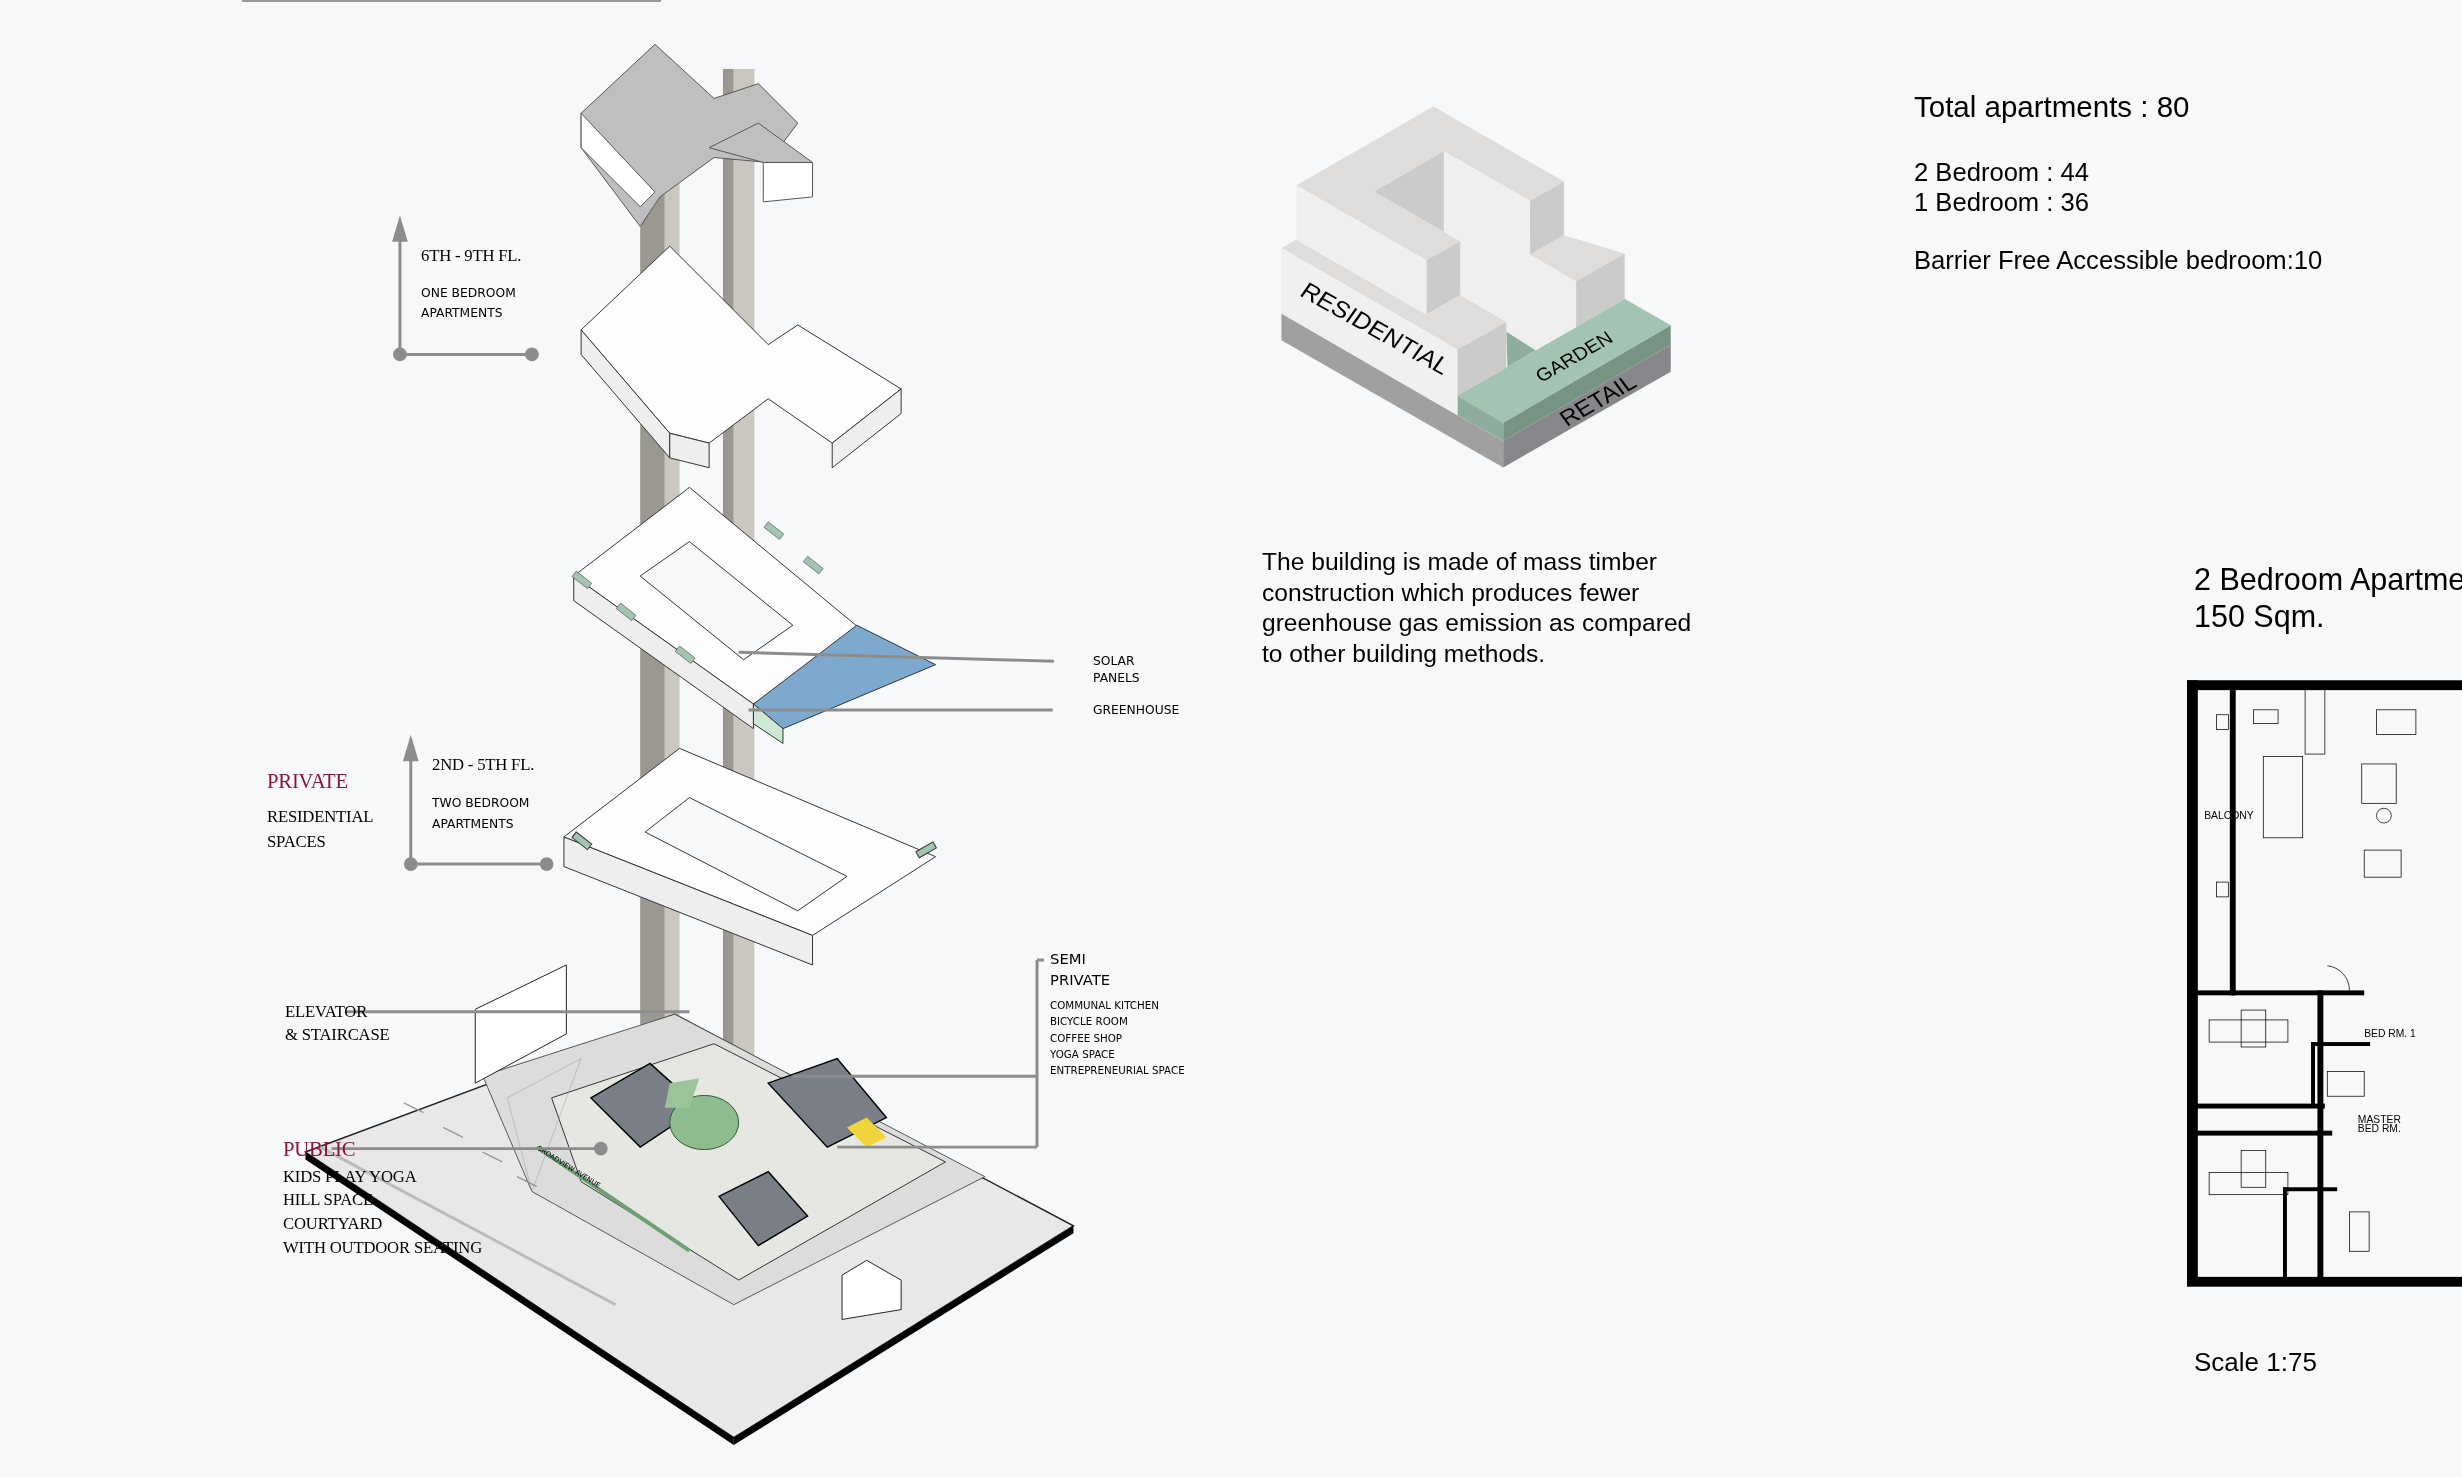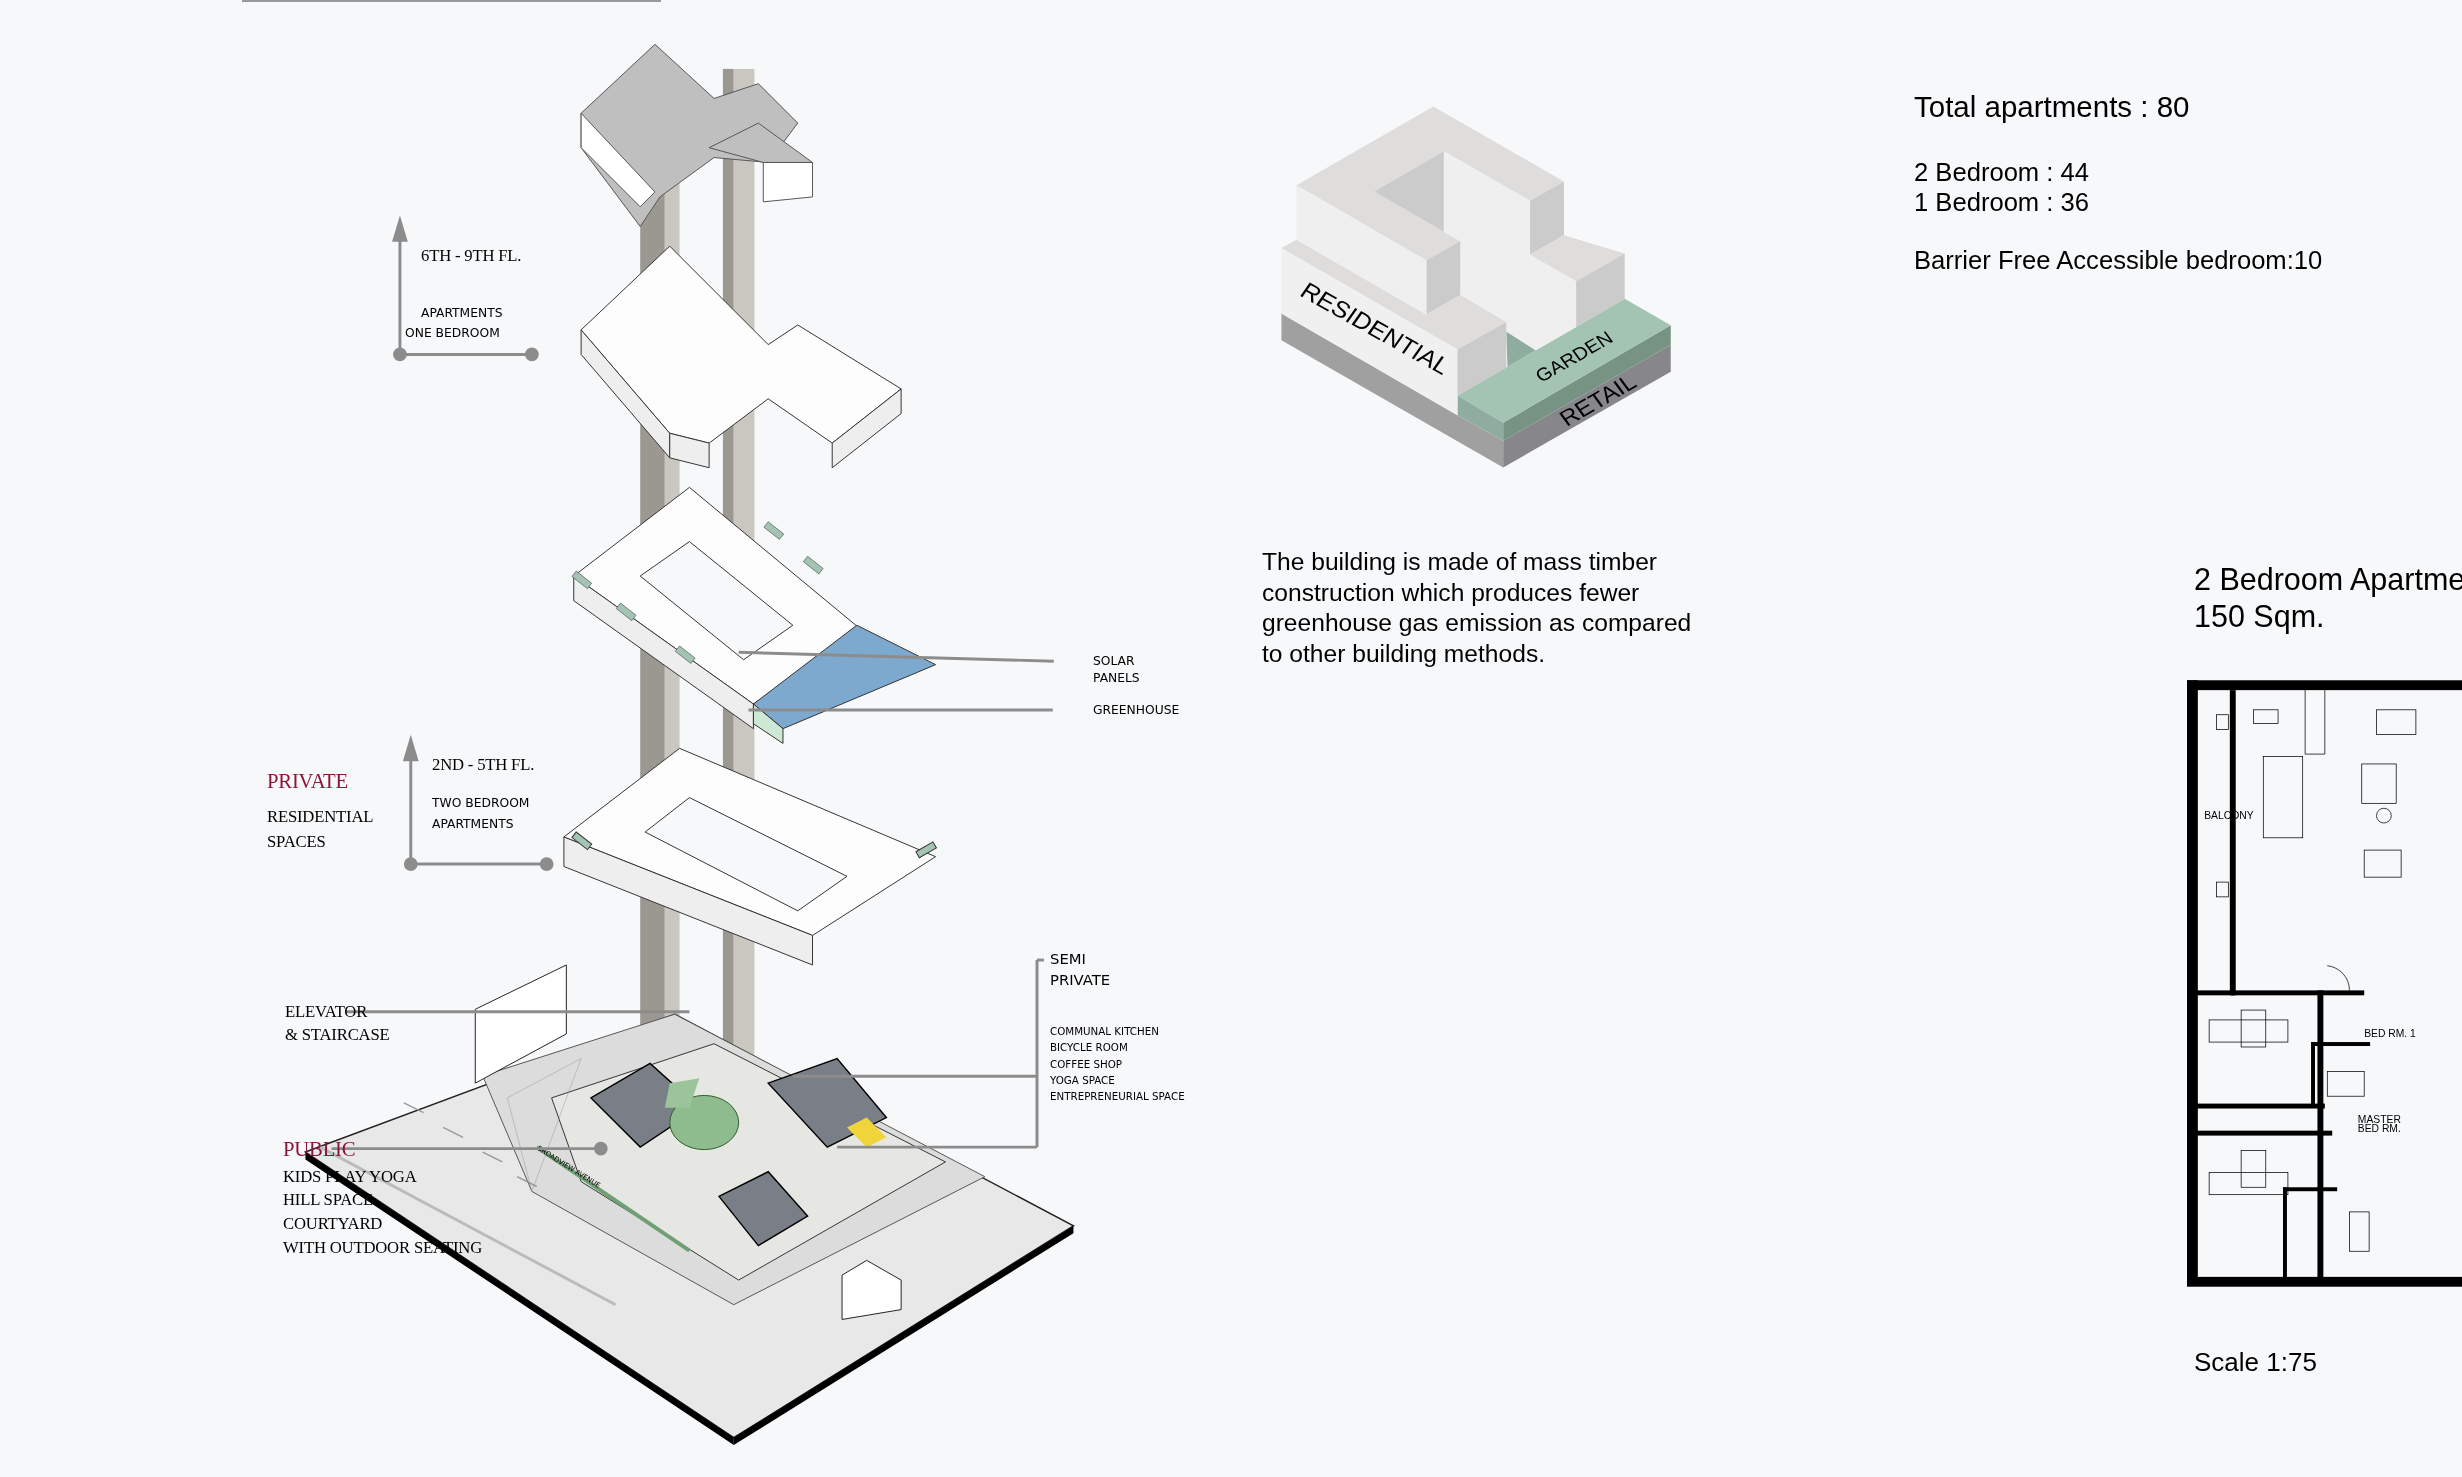--- a/index.html
+++ b/index.html
@@ -119,21 +119,21 @@
     <line x1="1500" y1="1325" x2="2140" y2="1343"></line>
     <line x1="1520" y1="1442" x2="2138" y2="1442"></line>
     <line x1="2106" y1="1950" x2="2106" y2="2330"></line>
     <line x1="2106" y1="1950" x2="2120" y2="1950"></line>
     <line x1="1700" y1="2330" x2="2106" y2="2330"></line>
     <line x1="1610" y1="2186" x2="2106" y2="2186"></line>
   </g>
 </svg>
 
 <div class="abs lbl" style="left:421px;top:244px;">6TH - 9TH FL.</div>
-<div class="abs lbl-sm" style="left:405px;top:285px;margin-top:40px;">ONE BEDROOM</div>
+<div class="abs lbl-sm" style="left:421px;top:285px;">ONE BEDROOM</div>
 <div class="abs lbl-sm" style="left:421px;top:305px;">APARTMENTS</div>
 
 <div class="abs lbl" style="left:432px;top:753px;text-align:right;">2ND - 5TH FL.</div>
 <div class="abs lbl-sm" style="left:432px;top:795px;">TWO BEDROOM</div>
 <div class="abs lbl-sm" style="left:432px;top:816px;">APARTMENTS</div>
 
 <div class="abs lbl accent" style="left:267px;top:770px;">PRIVATE</div>
 <div class="abs lbl" style="left:267px;top:805px;">RESIDENTIAL</div>
 <div class="abs lbl" style="left:267px;top:830px;">SPACES</div>
 
@@ -145,21 +145,21 @@
 <div class="abs lbl" style="left:283px;top:1188px;">HILL SPACE</div>
 <div class="abs lbl" style="left:283px;top:1212px;">COURTYARD</div>
 <div class="abs lbl" style="left:283px;top:1236px;">WITH OUTDOOR SEATING</div>
 
 <div class="abs lbl-sm" style="left:1093px;top:653px;">SOLAR</div>
 <div class="abs lbl-sm" style="left:1093px;top:670px;">PANELS</div>
 <div class="abs lbl-sm" style="left:1093px;top:702px;">GREENHOUSE</div>
 
 <div class="abs lbl-sm" style="left:1050px;top:951px;font-size:14.8px;">SEMI</div>
 <div class="abs lbl-sm" style="left:1050px;top:972px;font-size:14.8px;">PRIVATE</div>
-<div class="abs" style="left:1050px;top:997px;font-family:'DejaVu Sans',sans-serif;font-size:10.3px;line-height:16.3px;margin-top:26px;">
+<div class="abs" style="left:1050px;top:997px;font-family:'DejaVu Sans',sans-serif;font-size:10.3px;line-height:16.3px;">
   <div>COMMUNAL KITCHEN</div>
   <div>BICYCLE ROOM</div>
   <div>COFFEE SHOP</div>
   <div>YOGA SPACE</div>
   <div>ENTREPRENEURIAL SPACE</div>
 </div>
 
 <svg width="443" height="394" style="left:1256px;top:89px" viewBox="0 0 1568 1568" preserveAspectRatio="none">
   <polygon points="90,893 713,1298 875,1400 875,1506 90,1000" fill="#a0a0a0"></polygon>
   <polygon points="875,1400 1468,1018 1468,1125 875,1506" fill="#87878b"></polygon>

